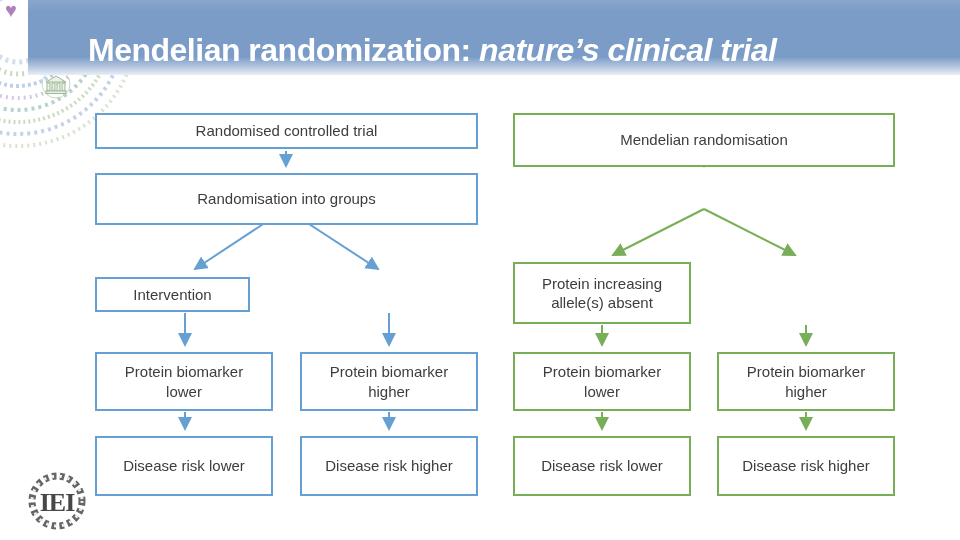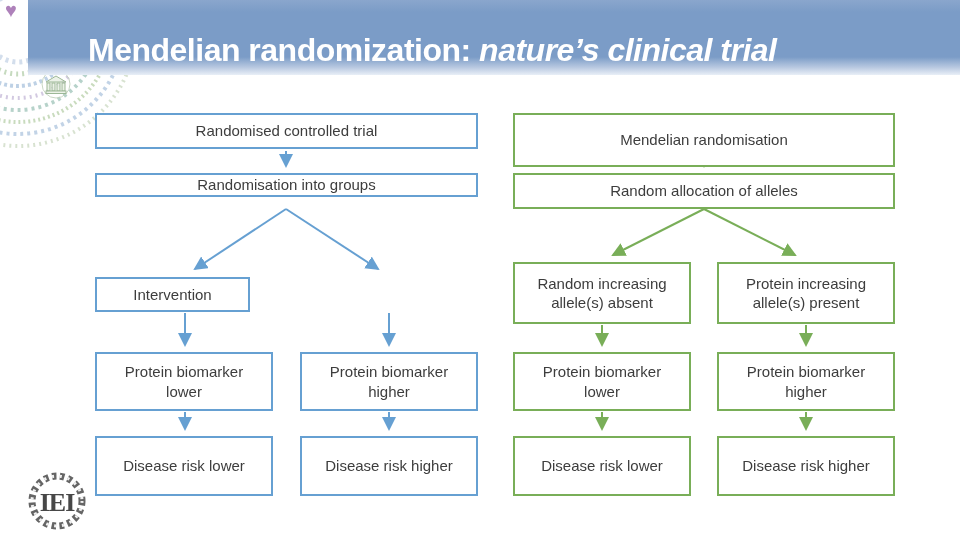--- a/index.html
+++ b/index.html
@@ -25,21 +25,21 @@
   
   .bx {
     position:absolute; box-sizing:border-box; background:#fff;
     border:2px solid; display:flex; align-items:center; justify-content:center;
     text-align:center; font-size:15px; line-height:1.3; color:var(--box-text);
     padding:2px 8px; z-index:3;
   }
   .bx.blue  { border-color:var(--rct-blue); }
   .bx.green { border-color:var(--mr-green); }
   .b1 { left:95px;  top:113px; width:383px; height:36px; }
-  .b2 { left:95px;  top:173px; width:383px; height:24px; }
+  .b2 { left:95px;  top:173px; width:383px; height:52px; }
   .b3 { left:95px;  top:277px; width:155px; height:35px; }
   .b4 { left:300px; top:277px; width:178px; height:35px; }
   .b5 { left:95px;  top:352px; width:178px; height:59px; }
   .b6 { left:300px; top:352px; width:178px; height:59px; }
   .b7 { left:95px;  top:436px; width:178px; height:60px; }
   .b8 { left:300px; top:436px; width:178px; height:60px; }
   .g1 { left:513px; top:113px; width:382px; height:54px; }
   .g2 { left:513px; top:173px; width:382px; height:36px; }
   .g3 { left:513px; top:262px; width:178px; height:62px; }
   .g4 { left:717px; top:262px; width:178px; height:62px; }
@@ -118,21 +118,19 @@
 
   <div class="bx blue b1">Randomised controlled trial</div>
   <div class="bx blue b2">Randomisation into groups</div>
   <div class="bx blue b3">Intervention</div>
   <div class="bx blue b5">Protein biomarker lower</div>
   <div class="bx blue b6">Protein biomarker higher</div>
   <div class="bx blue b7">Disease risk lower</div>
   <div class="bx blue b8">Disease risk higher</div>
 
   <div class="bx green g1">Mendelian randomisation</div>
-  <div class="bx green g2">Random allocation of alleles</div>
-  <div class="bx green g3">Random increasing allele(s) absent</div>
-  <div class="bx green g4">Protein increasing allele(s) present</div>
+  <div class="bx green g3">Protein increasing allele(s) absent</div>
   <div class="bx green g5">Protein biomarker lower</div>
   <div class="bx green g6">Protein biomarker higher</div>
   <div class="bx green g7">Disease risk lower</div>
   <div class="bx green g8">Disease risk higher</div>
 
 </div>
 
 </body></html>

